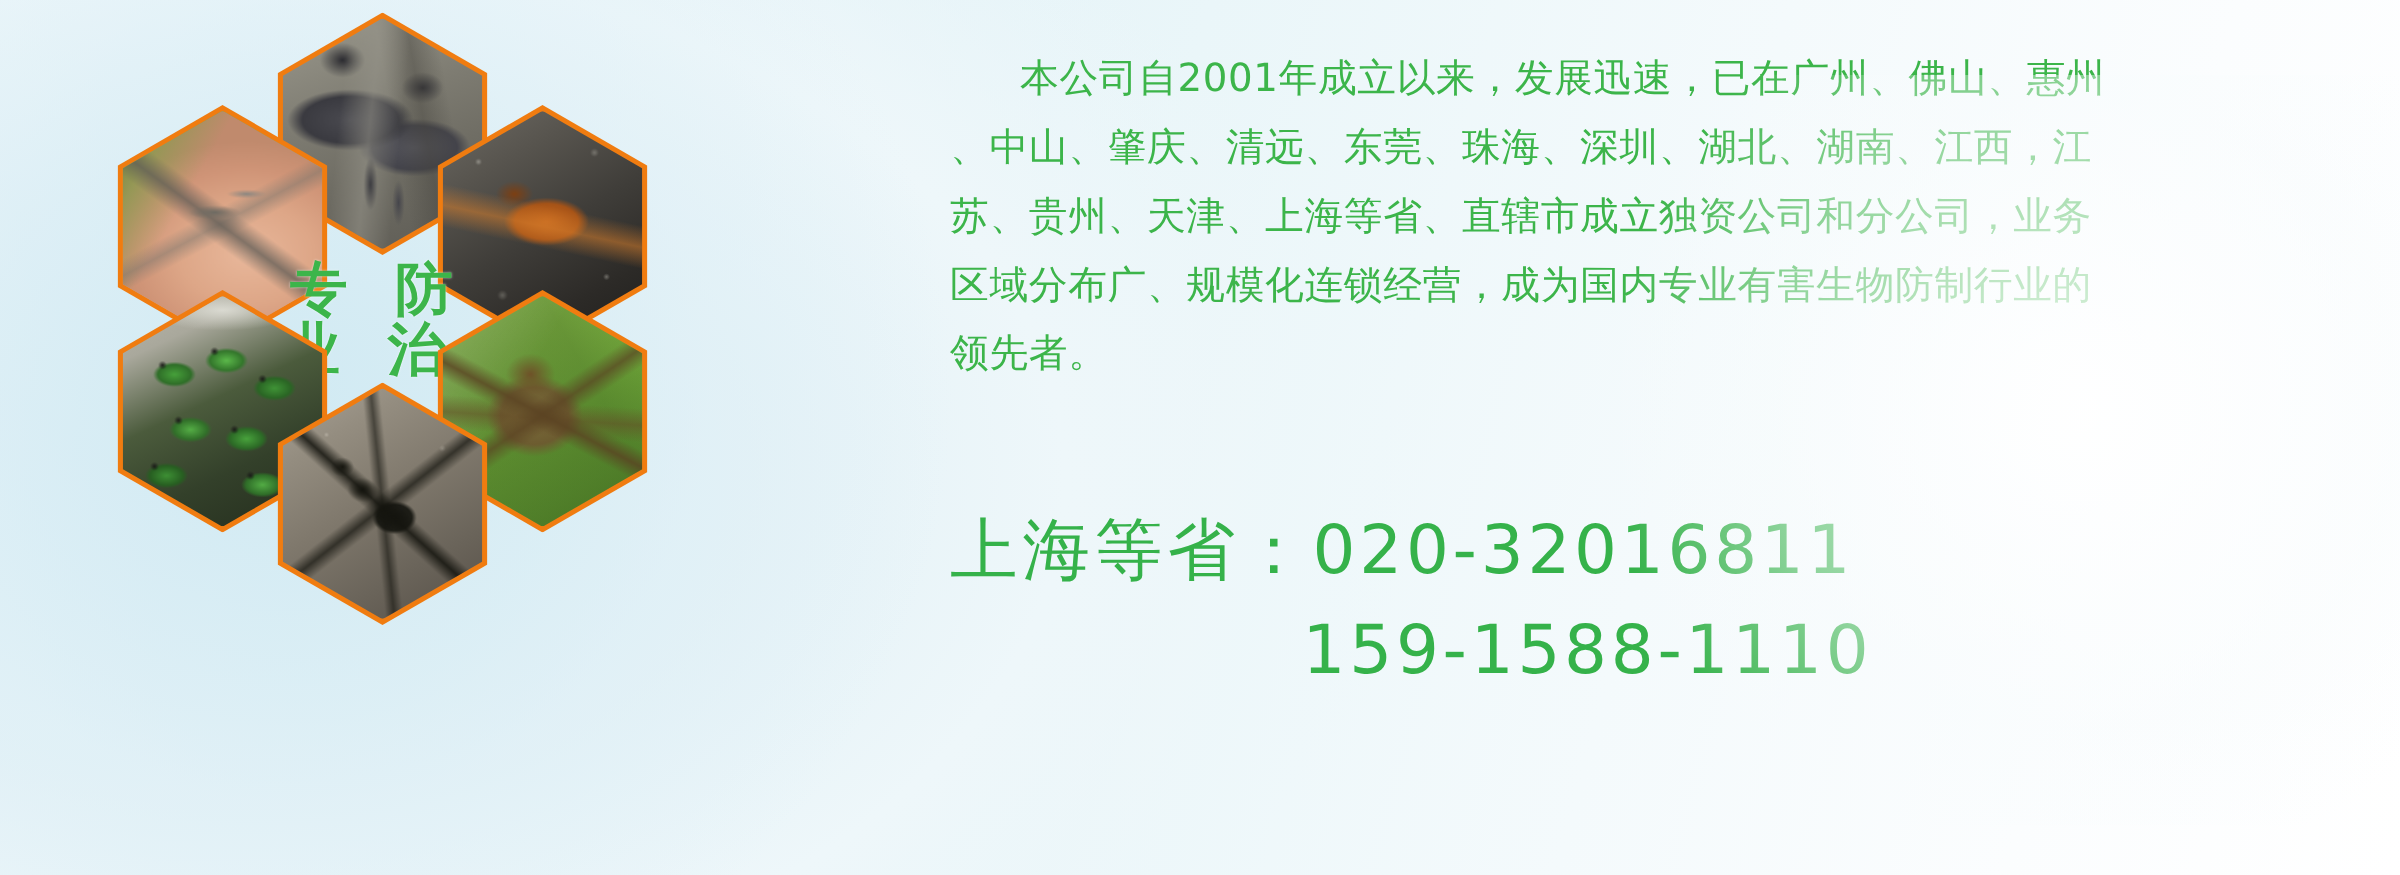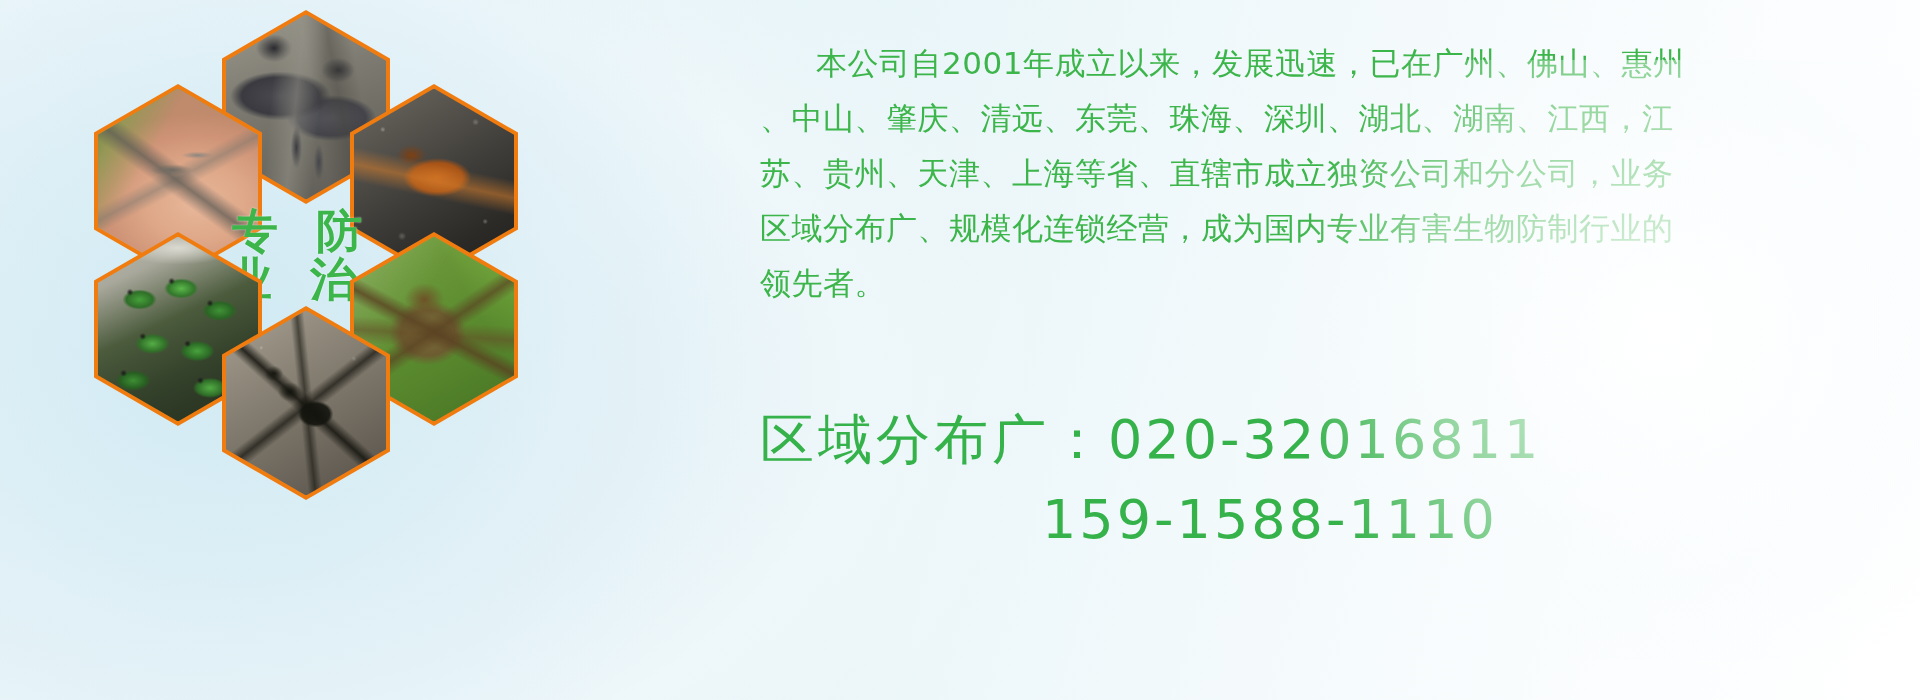--- a/index.html
+++ b/index.html
@@ -345,21 +345,21 @@
     <div id="company-paragraph">
       <span class="pline first">本公司自2001年成立以来，发展迅速，已在广州、佛山、惠州</span>
       <span class="pline">、中山、肇庆、清远、东莞、珠海、深圳、湖北、湖南、江西，江</span>
       <span class="pline">苏、贵州、天津、上海等省、直辖市成立独资公司和分公司，业务</span>
       <span class="pline">区域分布广、规模化连锁经营，成为国内专业有害生物防制行业的</span>
       <span class="pline">领先者。</span>
     </div>
 
     <div id="contact-block">
       <div class="contact-line primary">
-        <span class="contact-label">区域分布广：</span><span class="contact-number">020-32016811</span>
+        <span class="contact-label">上海等省：</span><span class="contact-number">020-32016811</span>
       </div>
       <div class="contact-line secondary">
         <span class="contact-number">159-1588-1110</span>
       </div>
     </div>
 
   </div>
 
 </div>
 

